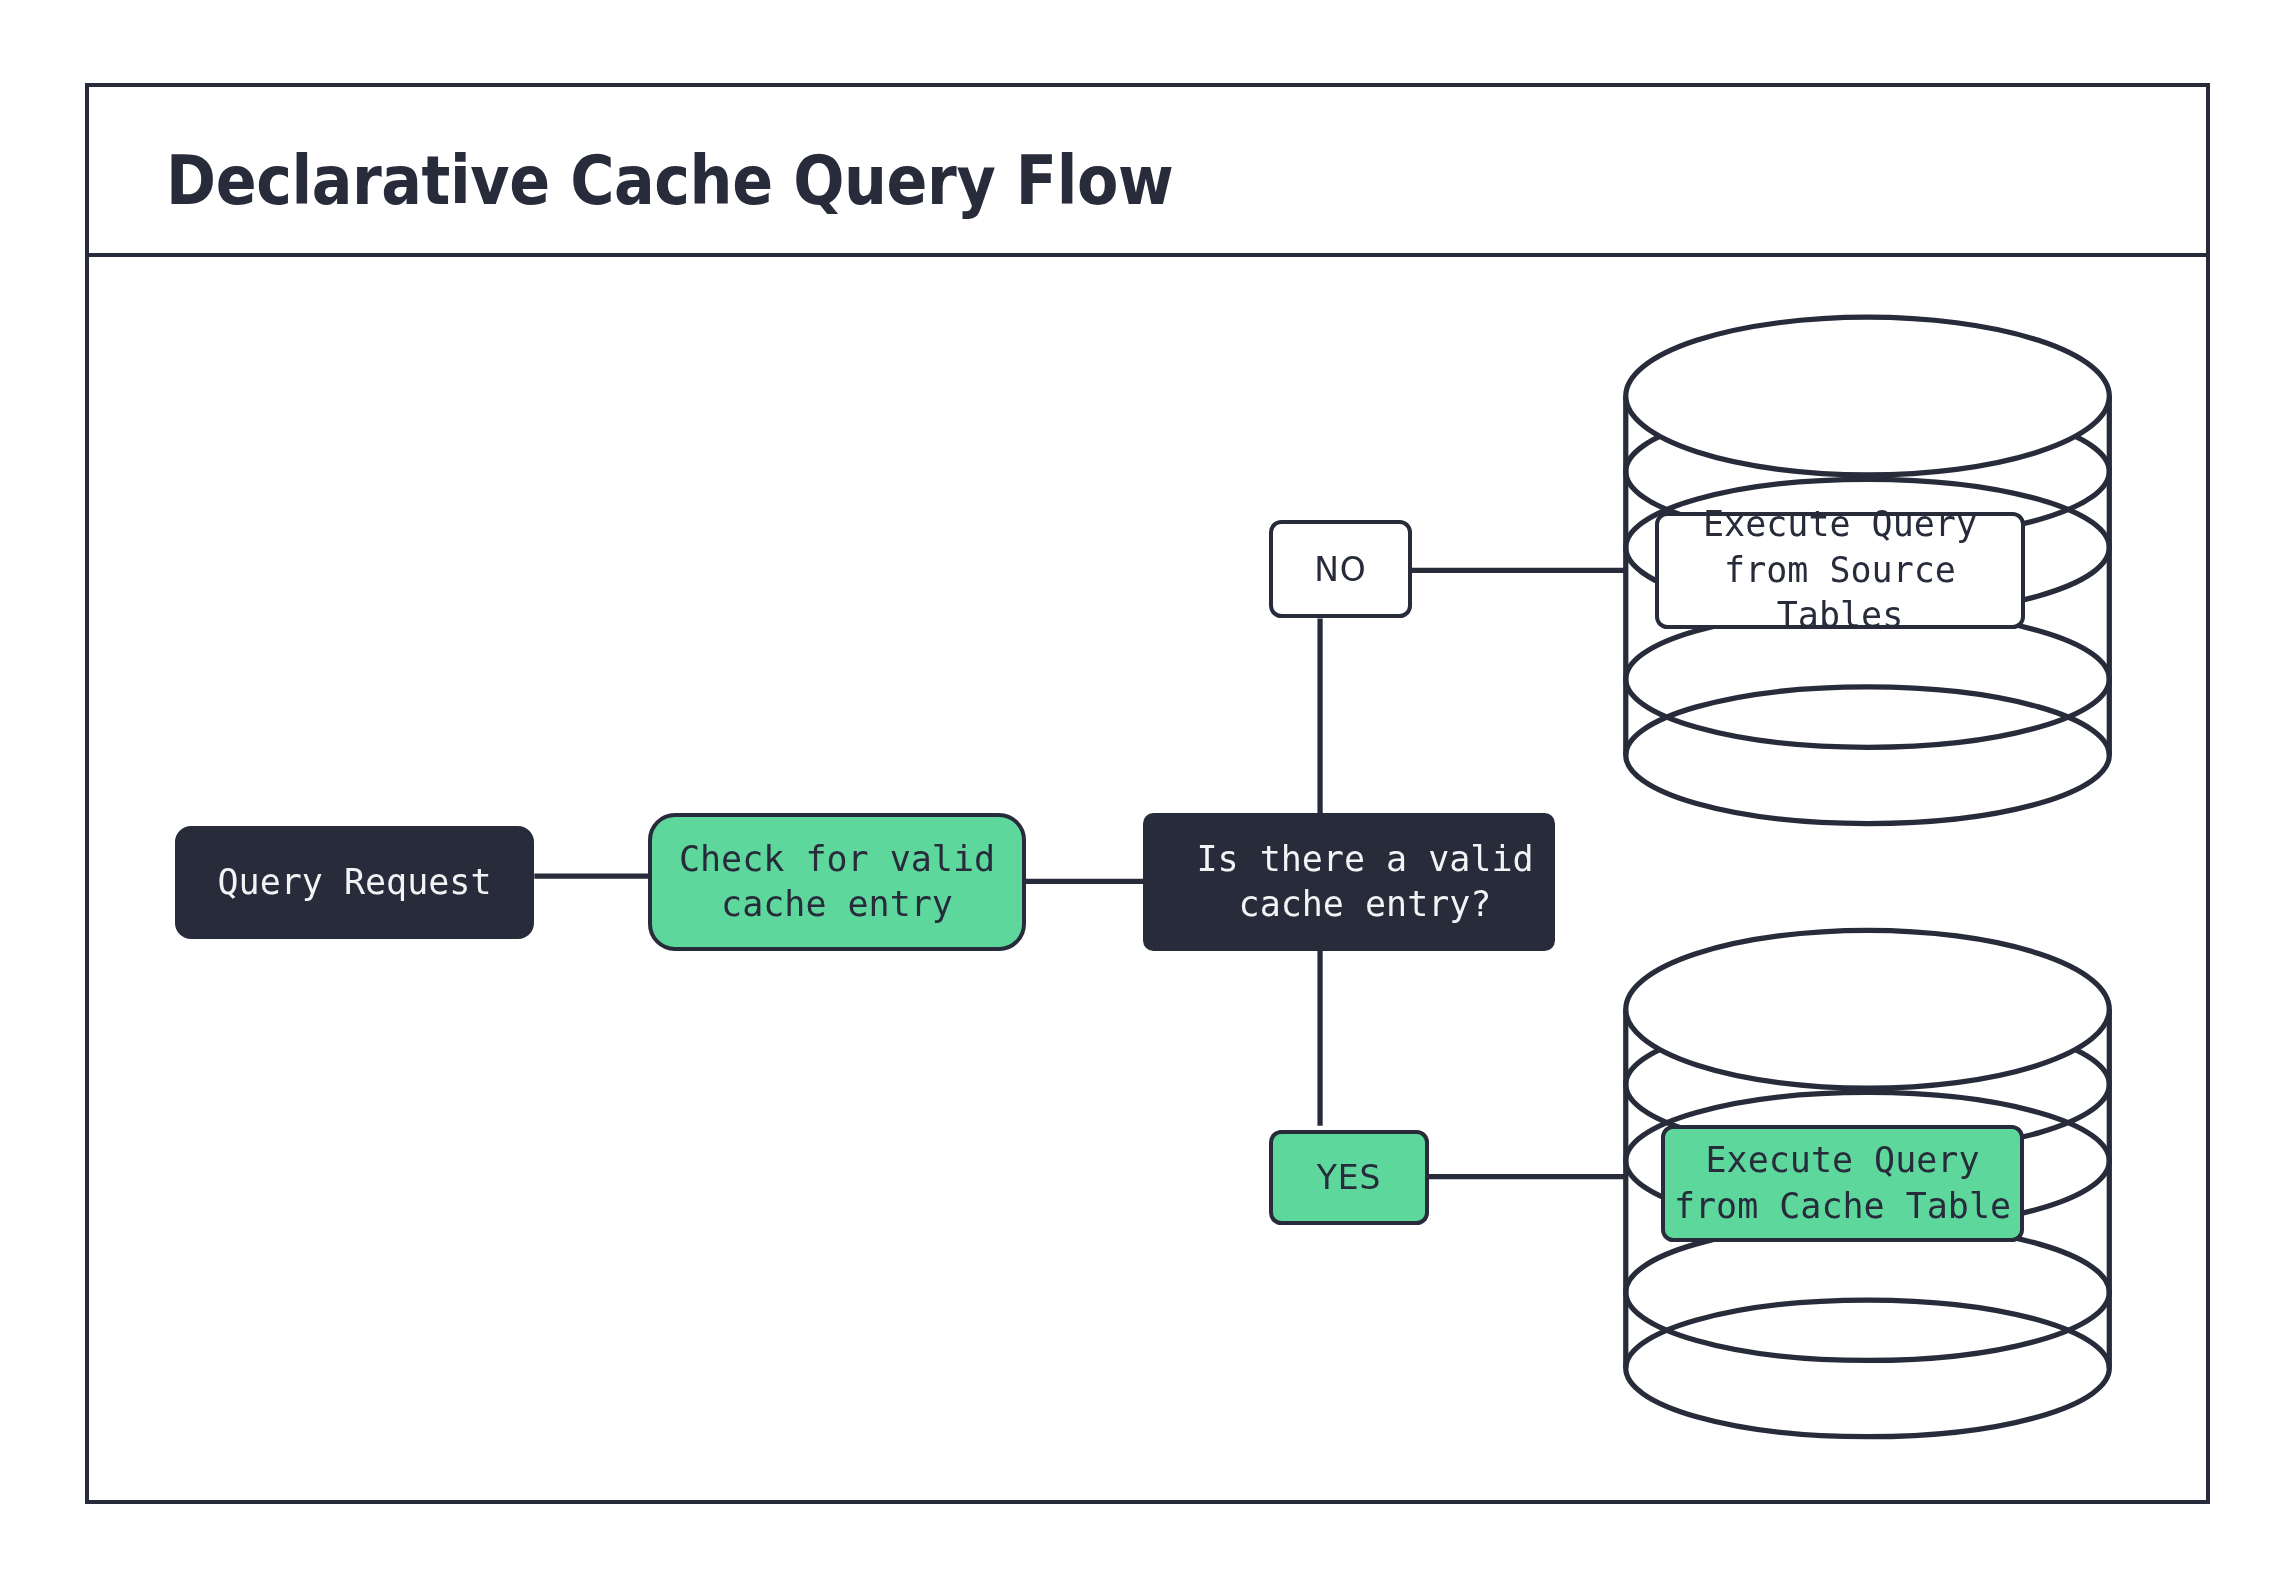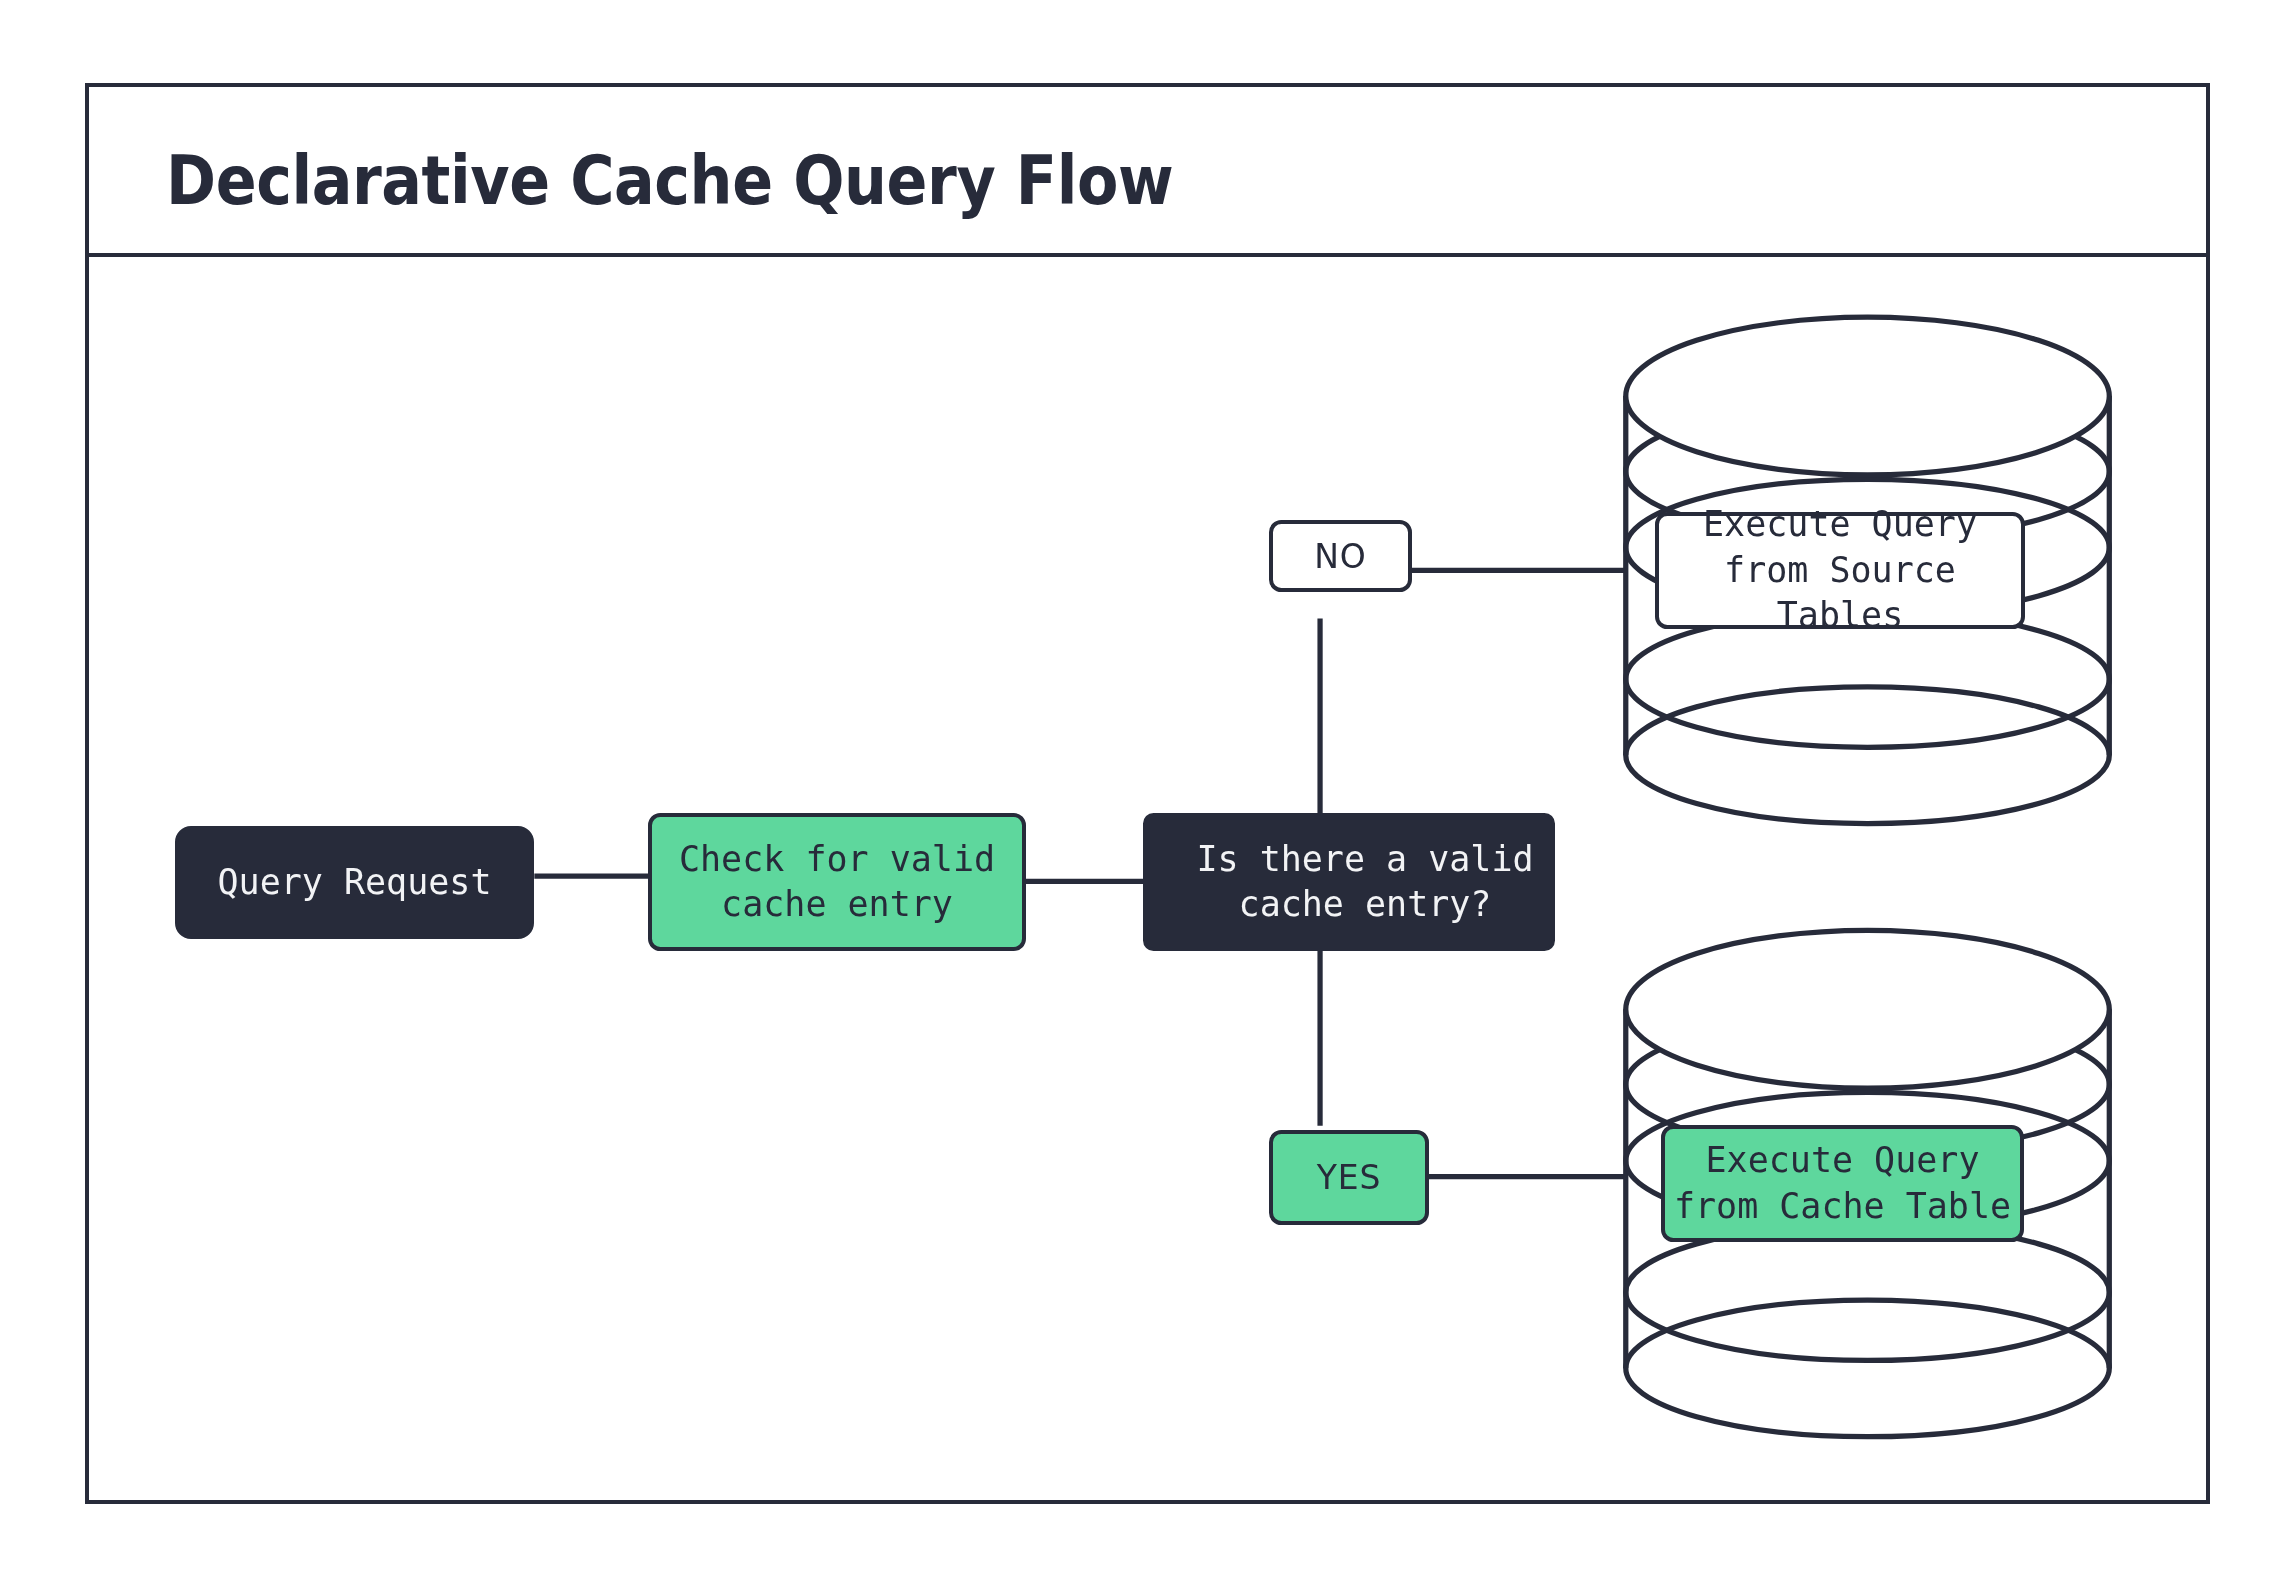--- a/index.html
+++ b/index.html
@@ -94,20 +94,21 @@
   #node-query-request {
     left: 175px; top: 826px;
     width: 359px; height: 113px;
     font-size: 35px;
     border-radius: 16px;
   }
   #node-check-cache {
     left: 648px; top: 813px;
     width: 378px; height: 138px;
     font-size: 35px;
+    border-radius: 27px;
   }
   #node-decision {
     left: 1143px; top: 813px;
     width: 412px; height: 138px;
     font-size: 35px;
     border-radius: 10.5px;
     padding-left: 32px;
   }
   
   .branch-label {
@@ -116,21 +117,21 @@
     display: flex;
     align-items: center;
     justify-content: center;
     font-family: "DejaVu Sans", "Liberation Sans", sans-serif;
     font-size: 33px;
     font-weight: 400;
     letter-spacing: 0.9px;
   }
   #label-no {
     left: 1269px; top: 520px;
-    width: 143px; height: 72px;
+    width: 143px; height: 98px;
   }
   #label-yes {
     left: 1269px; top: 1130px;
     width: 160px; height: 95px;
   }
   
   .cyl-caption {
     position: absolute;
     box-sizing: border-box;
     display: flex;

